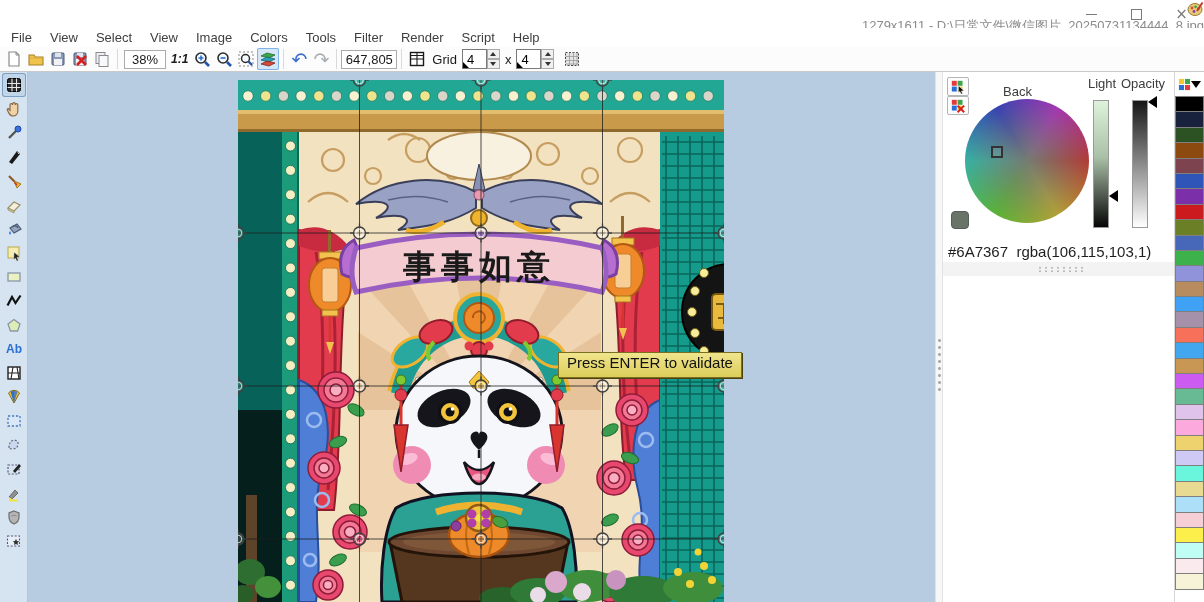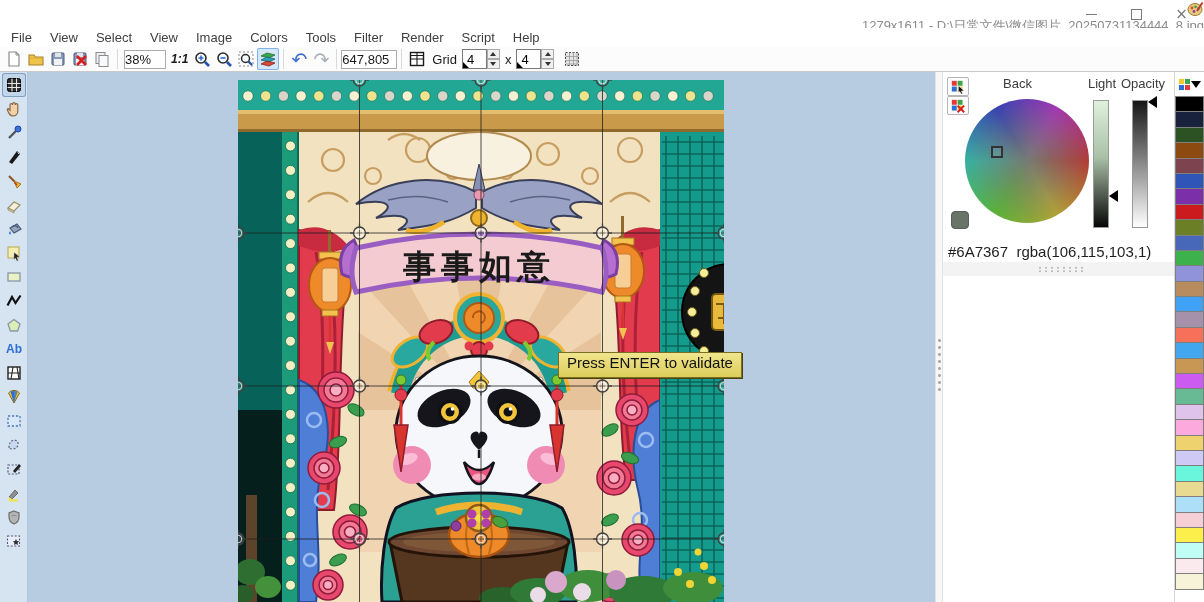--- a/index.html
+++ b/index.html
@@ -17,21 +17,21 @@
   
   .menubar{position:absolute;left:0;top:28px;width:100%;height:19px;background:#FFF;display:flex;align-items:center;padding-left:2px;}
   .menu-item{padding:1px 9px;font-size:13px;color:#404040;cursor:default;}
   
   .toolbar{position:absolute;left:0;top:47px;width:100%;height:25px;background:#FCFCFC;border-bottom:1px solid #C9C9C9;
            display:flex;align-items:center;padding-left:3px;box-sizing:border-box;}
   .tb-btn{width:22px;height:22px;display:flex;align-items:center;justify-content:center;border-radius:2px;flex:none;}
   .tb-btn.active{background:#D5E6F8;box-shadow:inset 0 0 0 1px #7EB3E8;}
   .sep{width:1px;height:20px;background:#DADADA;margin:0 4px;flex:none;}
   .tb-box{height:19px;background:#FFF;border:1px solid #ABABAB;font-size:13px;color:#1A1A1A;
-          display:flex;align-items:center;justify-content:flex-start;box-sizing:border-box;flex:none;}
+          display:flex;align-items:center;justify-content:center;box-sizing:border-box;flex:none;}
   .zoom-box{width:42px;margin:0 2px;}
   .coord-box{width:56px;}
   .oneone{font-size:12px;color:#1A1A1A;margin:0 3px;font-weight:bold;font-style:italic;}
   .tb-label{font-size:13px;color:#1A1A1A;margin:0 4px;}
   .glyph-undo{font-family:"DejaVu Sans",sans-serif;font-size:19px;color:#3E6FD0;line-height:1;}
   .glyph-redo{font-family:"DejaVu Sans",sans-serif;font-size:19px;color:#A9AFB6;line-height:1;}
   .spinbox{position:relative;display:flex;flex:none;margin:0 1px;}
   .spin-field{width:25px;height:20px;background:#FFF;border:1px solid #7A7A7A;font-size:13px;display:flex;align-items:center;padding-left:4px;box-sizing:border-box;}
   .spin-corner{position:absolute;left:1px;bottom:1px;width:0;height:0;border-bottom:6px solid #000;border-right:6px solid transparent;}
   .spin-btns{display:flex;flex-direction:column;width:13px;height:20px;}
@@ -873,21 +873,21 @@
     </div>
     <div class="mini-btn" style="left:4px;top:24px">
       <svg width="16" height="14" viewBox="0 0 17 17">
         <rect x="1" y="1" width="6" height="6" fill="#E23B3B"></rect>
           <rect x="8" y="1" width="6" height="6" fill="#3FA54A"></rect>
         <rect x="1" y="8" width="6" height="6" fill="#2B6FD4"></rect>
           <rect x="8" y="8" width="6" height="6" fill="#F2C832"></rect>
         <path d="M8 8 L16 16 M16 8 L8 16" stroke="#D81E1E" stroke-width="2.4"></path>
       </svg>
     </div>
-    <span class="panel-label" style="left:60px;top:4px">Back</span>
+    <span class="panel-label" style="left:60px;top:12px">Back</span>
     <span class="panel-label" style="left:145px;top:4px">Light</span>
     <span class="panel-label" style="left:178px;top:4px">Opacity</span>
     <div class="wheel"></div>
     <div class="wheel-sel"></div>
     <div class="cur-swatch" id="cur-swatch" style="background: rgb(106, 115, 103);"></div>
     <div class="vslider slider-light"></div>
     <span class="slider-cursor" style="left:166px;top:118px"></span>
     <div class="vslider slider-opacity"></div>
     <span class="slider-cursor" style="left:205px;top:24px"></span>
     <div class="panel-strip"></div>

